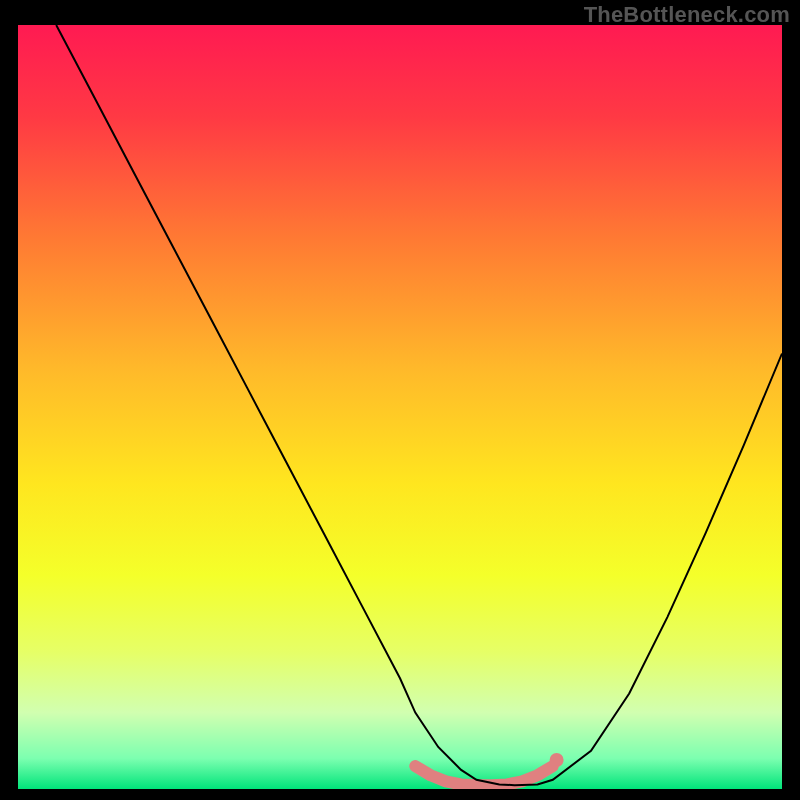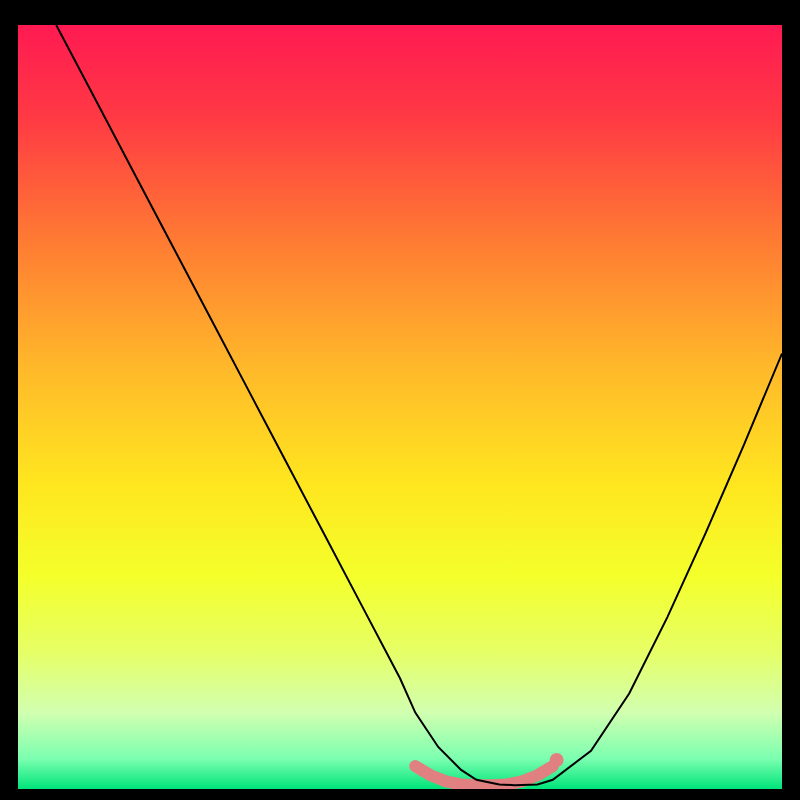--- a/index.html
+++ b/index.html
@@ -39,20 +39,21 @@
   svg {
     display: block;
     width: 764px;
     height: 764px;
   }
 </style>
 </head>
 <body>
 
 <div class="frame">
+  <div class="watermark">TheBottleneck.com</div>
 
   <div class="plot-wrap">
     <svg id="chart-svg" viewBox="0 0 764 764">
       <defs>
         <linearGradient id="bg-grad" x1="0" y1="0" x2="0" y2="1">
             <stop offset="0%" stop-color="#ff1a52"></stop>
             <stop offset="12%" stop-color="#ff3944"></stop>
             <stop offset="28.000000000000004%" stop-color="#ff7a33"></stop>
             <stop offset="45%" stop-color="#ffb92a"></stop>
             <stop offset="60%" stop-color="#ffe61f"></stop>

